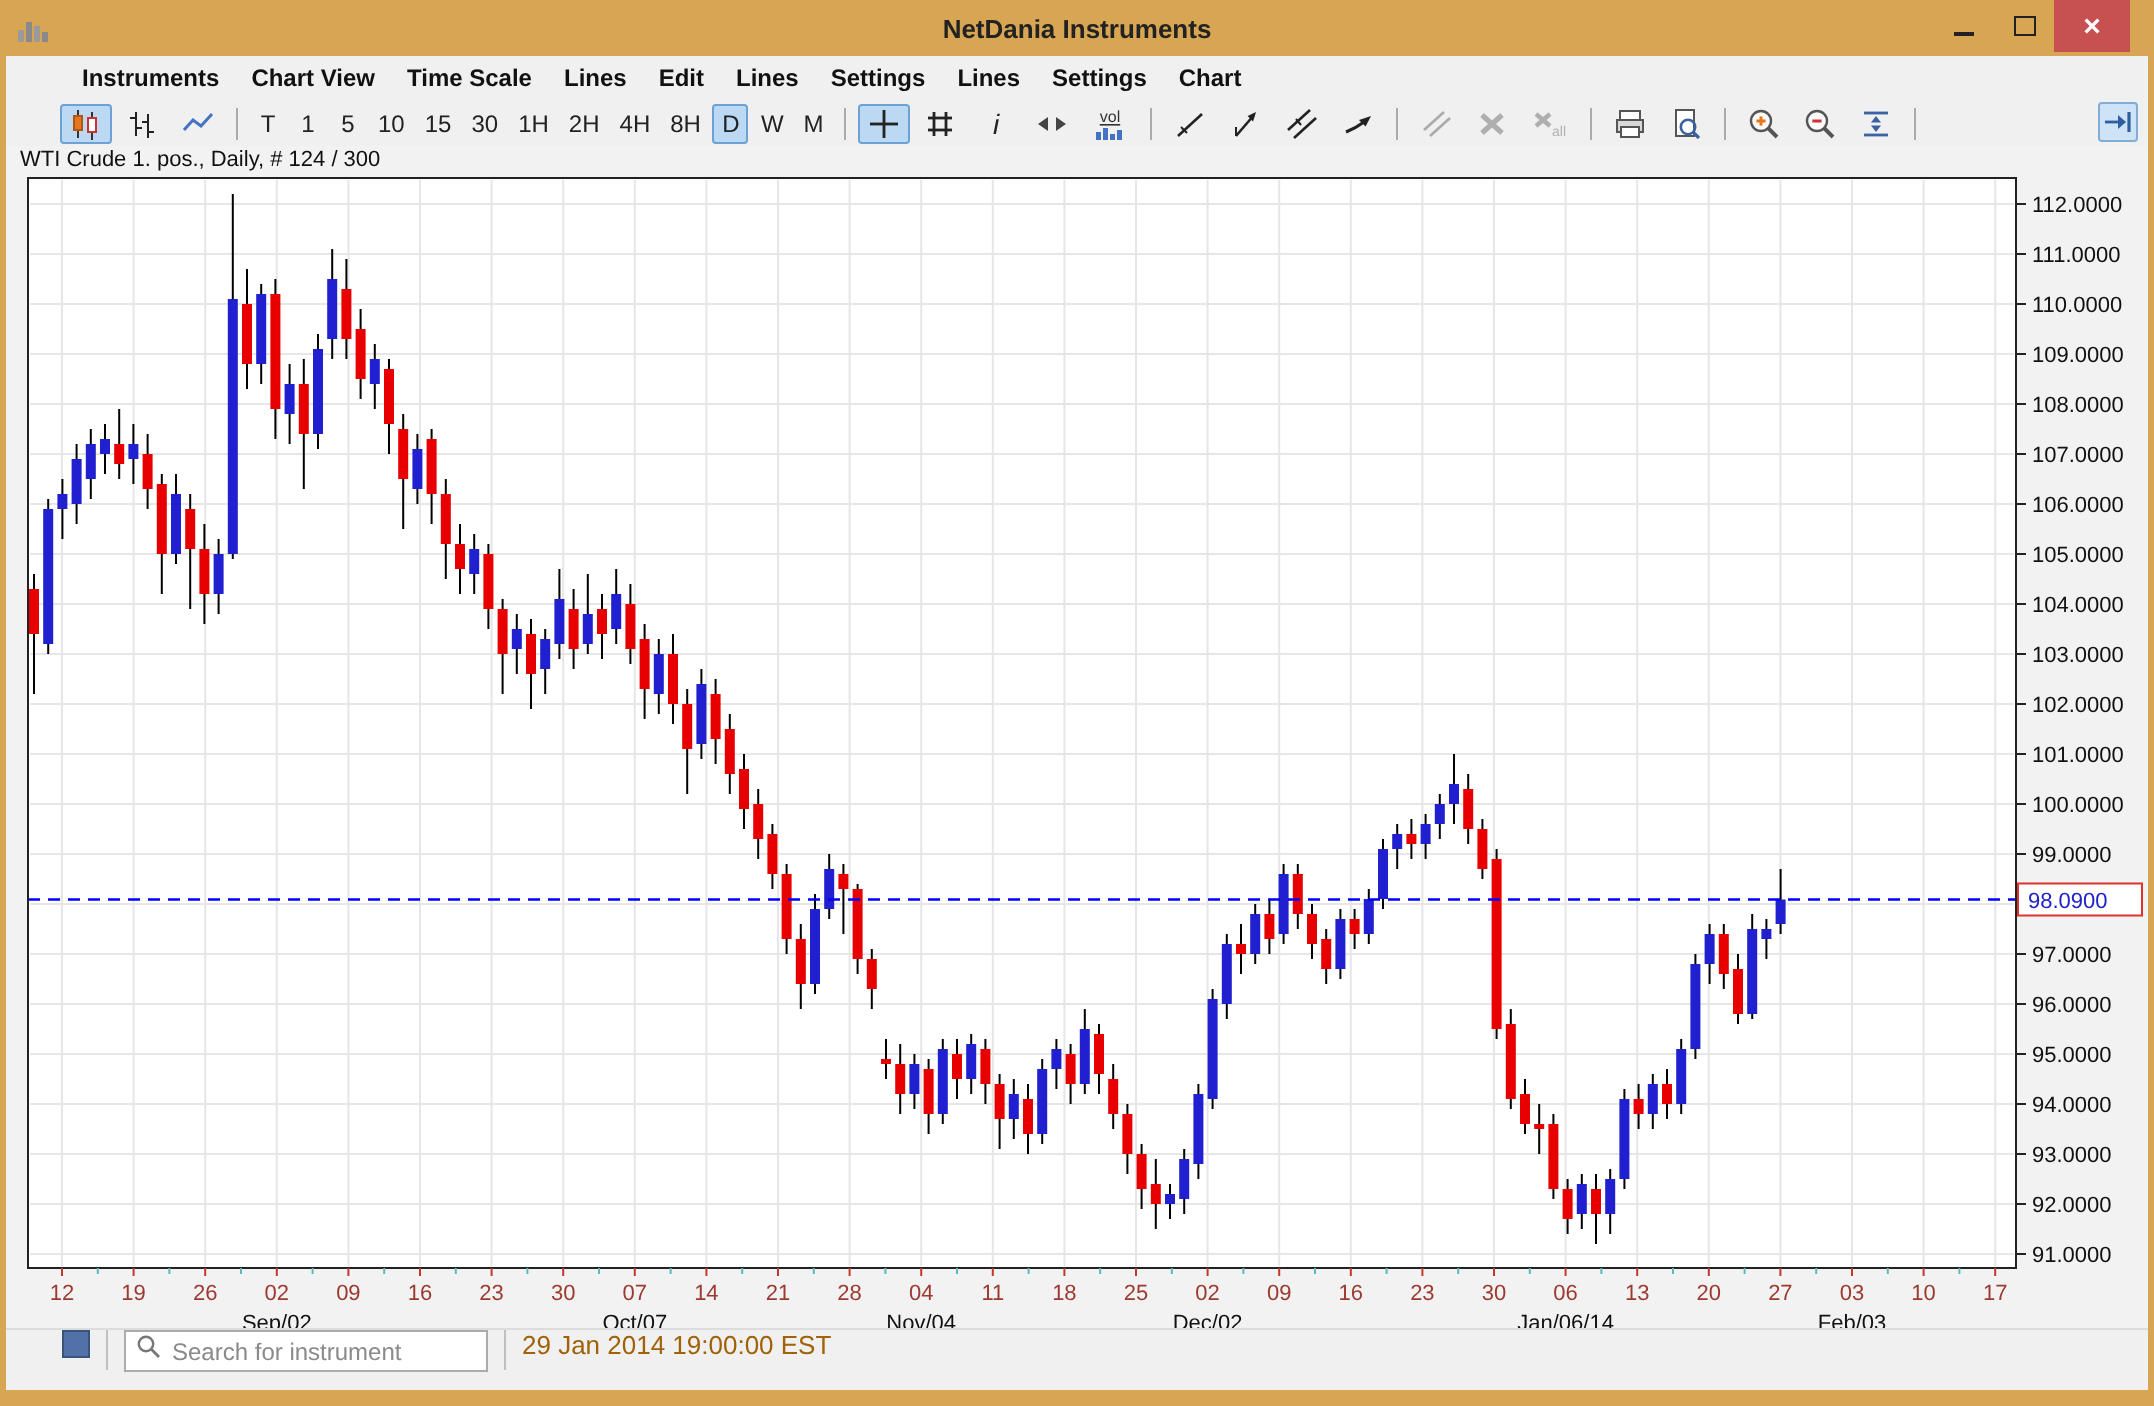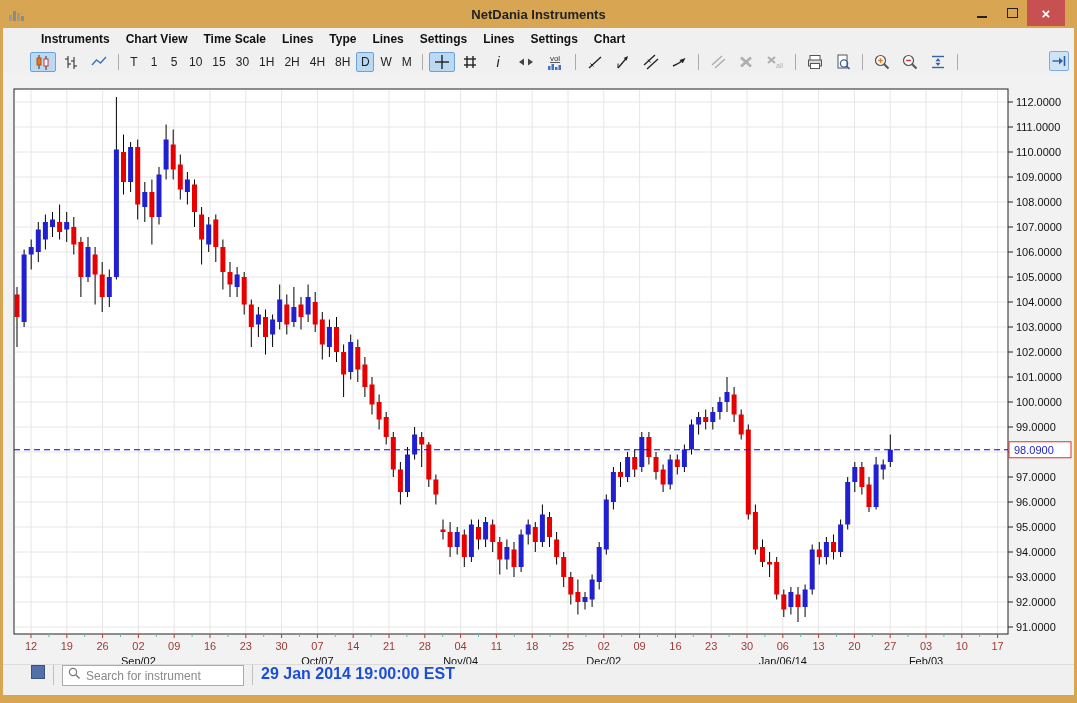--- a/index.html
+++ b/index.html
@@ -25,21 +25,21 @@
   .chart-area { flex:1; background:#F2F2F2; position:relative; overflow:hidden; }
   .chart-label { height:15px; font-size:11px; color:#111; padding-left:7px; line-height:14px; }
   #chartHost { position:absolute; top:15px; left:0;text-align:center; }
   svg text { font-family:"Liberation Sans", sans-serif; }
   .statusbar { height:31px; background:#F0F0F0; border-top:1px solid #DCDCDC; display:flex; align-items:flex-start; padding-left:28px; }
   .sb-square { width:14px; height:14px; background:#5271A8; border:1px solid #38537E; }
   .sb-sep { width:1px; height:20px; background:#C0C0C0; margin:0 8px; }
   .searchbox { width:182px; height:21px; background:#fff; border:1px solid #ABABAB; display:flex; align-items:center; padding:0 4px; }
   .searchbox input { border:none; outline:none; flex:1; font-size:12px; font-family:"Liberation Sans",sans-serif; color:#444; background:transparent; margin-left:4px; }
   .searchbox input::placeholder { color:#8A8A8A; }
-  .timestamp { font-size:16px; font-weight:bold; color:#1d4ed8; }
+  .timestamp { font-size:13px; font-weight:normal; color:#a16207; }
 </style>
 </head>
 <body>
 
 <div class="window">
   <div class="titlebar">
     <span class="title-icon" id="titleIcon"><svg width="17" height="16">
           <rect x="1" y="9" width="3" height="6" fill="#9A9A9A"></rect>
           <rect x="5" y="5" width="3" height="10" fill="#8A8A8A"></rect>
           <rect x="9" y="7" width="3" height="8" fill="#9A9A9A"></rect>
@@ -58,21 +58,21 @@
         </div>
     </div>
   </div>
 
   <div class="content">
     <nav class="menubar" id="menubar">
         <span class="menu-item">Instruments</span>
         <span class="menu-item">Chart View</span>
         <span class="menu-item">Time Scale</span>
         <span class="menu-item">Lines</span>
-        <span class="menu-item">Type</span>
+        <span class="menu-item">Edit</span>
         <span class="menu-item">Lines</span>
         <span class="menu-item">Settings</span>
         <span class="menu-item">Lines</span>
         <span class="menu-item">Settings</span>
         <span class="menu-item">Chart</span>
       </nav>
 
     <div class="toolbar" id="toolbar">
         <div class="tb-btn selected">
           <svg width="18" height="18" viewBox="0 0 18 18">
@@ -236,20 +236,21 @@
         <div class="pin-btn">
           <svg width="18" height="18" viewBox="0 0 18 18">
             <line x1="2.5" y1="9" x2="9" y2="9" stroke="#2F5E9E" stroke-width="1.4"></line>
             <polygon points="9,5.5 13,9 9,12.5" fill="#2F5E9E"></polygon>
             <line x1="14.5" y1="4" x2="14.5" y2="14" stroke="#2F5E9E" stroke-width="1.6"></line>
           </svg>
         </div>
       </div>
 
     <div class="chart-area">
+      <div class="chart-label">WTI Crude 1. pos., Daily, # 124 / 300</div>
       <div id="chartHost"><svg width="1071" height="577" viewBox="0 0 1071 577">
             <rect x="0" y="0" width="1071" height="577" fill="#F2F2F2"></rect>
             <rect x="11" y="1" width="994" height="545" fill="#FFFFFF"></rect>
             <g>
               <line x1="12" y1="13.9999999999999" x2="1004" y2="13.9999999999999" stroke="#E6E6E6" stroke-width="1"></line>
               <line x1="12" y1="38.9999999999999" x2="1004" y2="38.9999999999999" stroke="#E6E6E6" stroke-width="1"></line>
               <line x1="12" y1="63.9999999999999" x2="1004" y2="63.9999999999999" stroke="#E6E6E6" stroke-width="1"></line>
               <line x1="12" y1="88.9999999999999" x2="1004" y2="88.9999999999999" stroke="#E6E6E6" stroke-width="1"></line>
               <line x1="12" y1="113.9999999999999" x2="1004" y2="113.9999999999999" stroke="#E6E6E6" stroke-width="1"></line>
               <line x1="12" y1="138.9999999999999" x2="1004" y2="138.9999999999999" stroke="#E6E6E6" stroke-width="1"></line>

